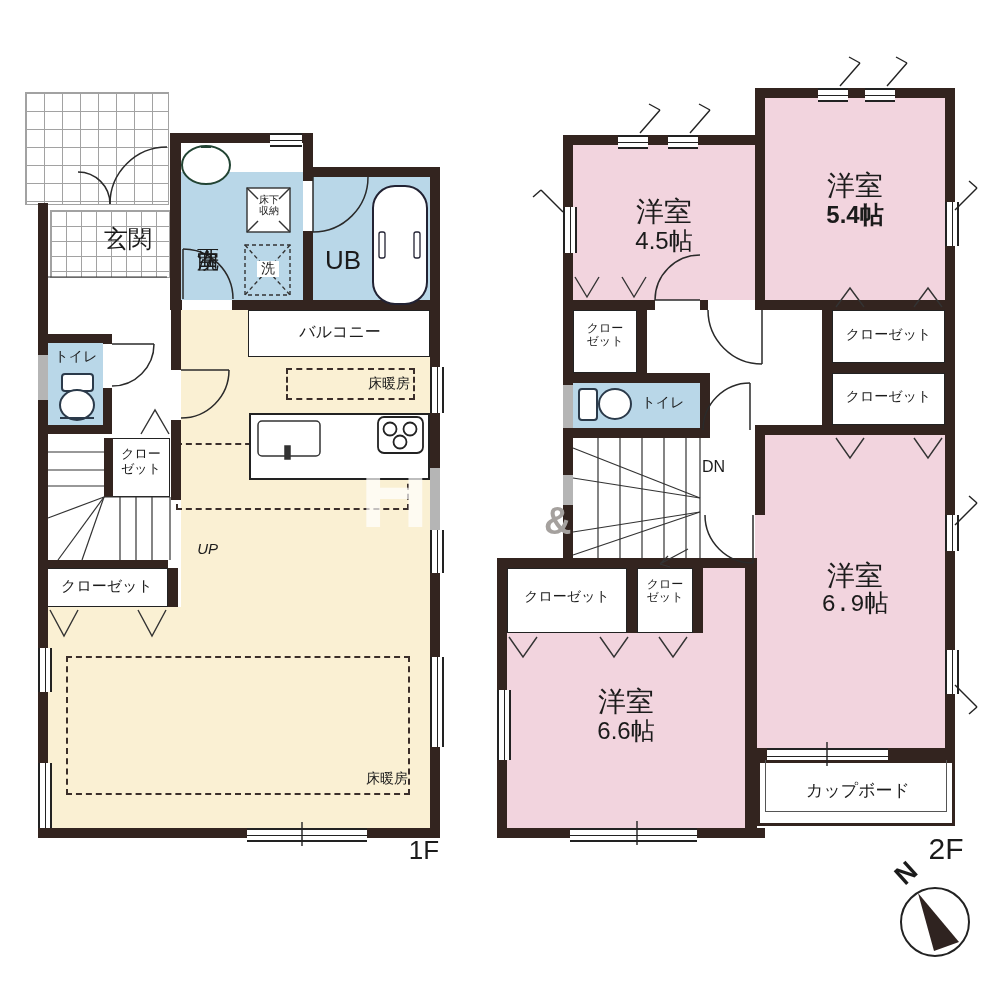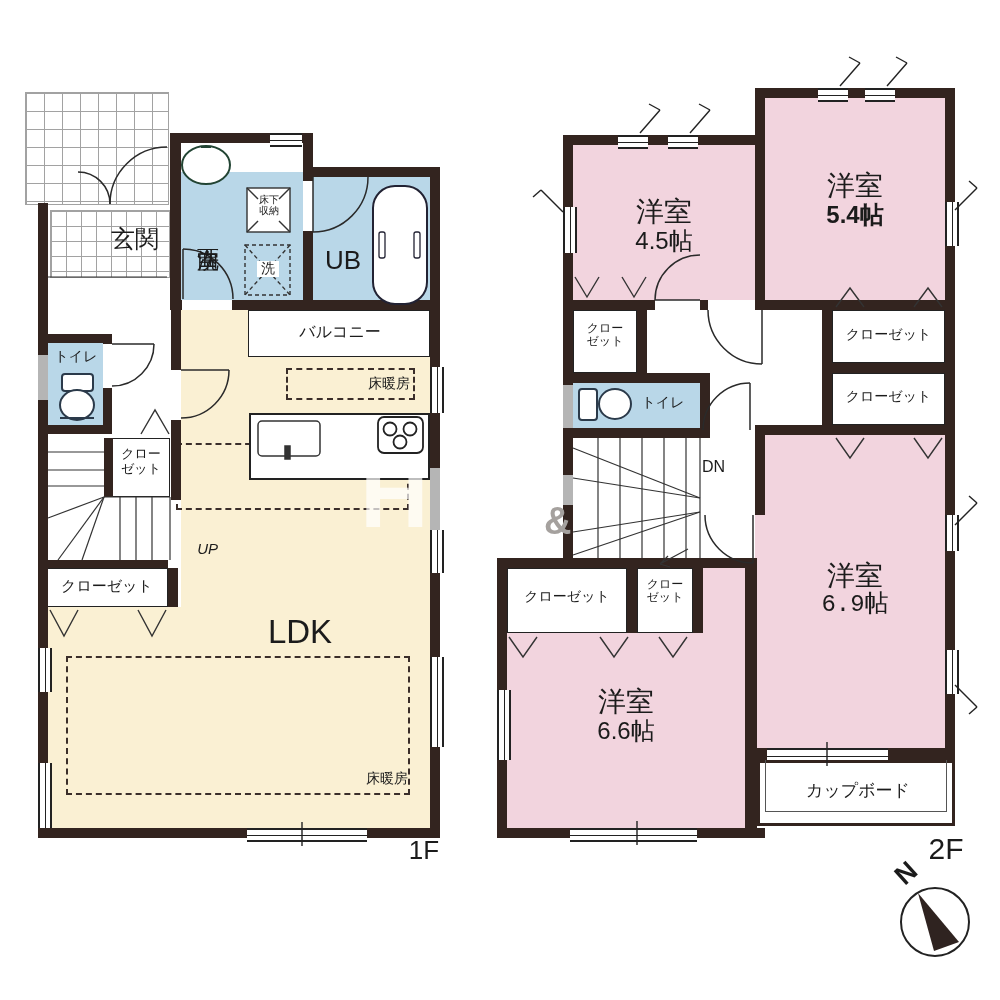--- a/index.html
+++ b/index.html
@@ -275,38 +275,37 @@
       <line x1="245" y1="245" x2="290" y2="295"></line>
         <line x1="290" y1="245" x2="245" y2="295"></line>
     </g>
 
     <g>
       <circle cx="935" cy="922" r="34" stroke="#222" stroke-width="2" fill="#fff"></circle>
       <polygon points="918,893 934,951 959,942" fill="#2f2320"></polygon>
     </g>
   </svg>
 
-  <div class="lbl" style="left:77px;top:226px;width:116px;font-size:24px;">玄関</div>
+  <div class="lbl" style="left:70px;top:226px;width:116px;font-size:24px;">玄関</div>
   <div class="lbl vert" style="left:190px;top:183px;width:30px;height:95px;font-size:22px;">洗面室</div>
   <div class="lbl" style="left:250px;top:194px;width:38px;font-size:10px;">
     <span>床下</span><br>
     <span>収納</span>
   </div>
   <div class="lbl" style="left:257px;top:261px;width:22px;font-size:14px;background:#fff;">洗</div>
   <div class="lbl" style="left:316px;top:246px;width:54px;font-size:26px;">UB</div>
   <div class="lbl" style="left:50px;top:349px;width:52px;font-size:14px;">トイレ</div>
   <div class="lbl" style="left:255px;top:323px;width:170px;font-size:16px;">バルコニー</div>
   <div class="lbl" style="left:338px;top:376px;width:72px;font-size:14px;text-align:right;">床暖房</div>
   <div class="lbl" style="left:112px;top:447px;width:58px;font-size:13px;">
     <span>クロー</span><br>
     <span>ゼット</span>
   </div>
   <div class="lbl" style="left:46px;top:578px;width:122px;font-size:15px;">クローゼット</div>
   <div class="lbl" style="left:178px;top:541px;width:40px;font-size:15px;text-align:right;font-style:italic;">UP</div>
-  <div class="lbl" style="left:225px;top:614px;width:150px;font-size:33px;">LDK</div>
   <div class="lbl" style="left:336px;top:771px;width:72px;font-size:14px;text-align:right;">床暖房</div>
   <div class="lbl" style="left:398px;top:836px;width:52px;font-size:26px;">1F</div>
 
   <div class="lbl" style="left:600px;top:196px;width:128px;font-size:28px;">洋室</div>
   <div class="lbl" style="left:600px;top:228px;width:128px;font-size:24px;">4.5帖</div>
   <div class="lbl" style="left:790px;top:170px;width:130px;font-size:28px;">洋室</div>
   <div class="lbl" style="left:790px;top:202px;width:130px;font-size:24px;font-weight:bold;">5.4帖</div>
   <div class="lbl" style="left:790px;top:560px;width:130px;font-size:28px;">洋室</div>
   <div class="lbl" style="left:790px;top:592px;width:130px;font-size:24px;font-family:Liberation Mono, monospace;">6.9帖</div>
   <div class="lbl" style="left:560px;top:686px;width:132px;font-size:28px;">洋室</div>

